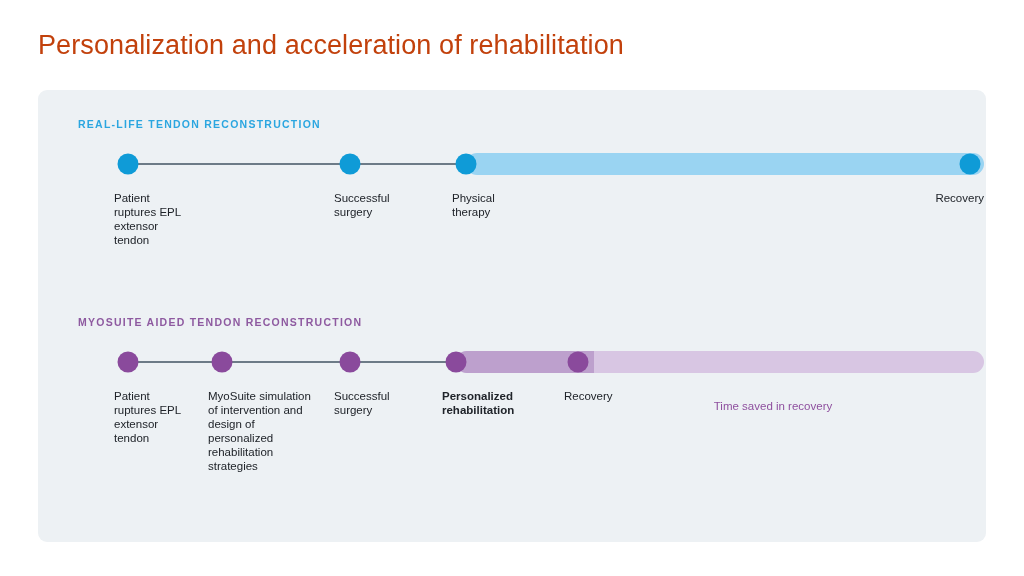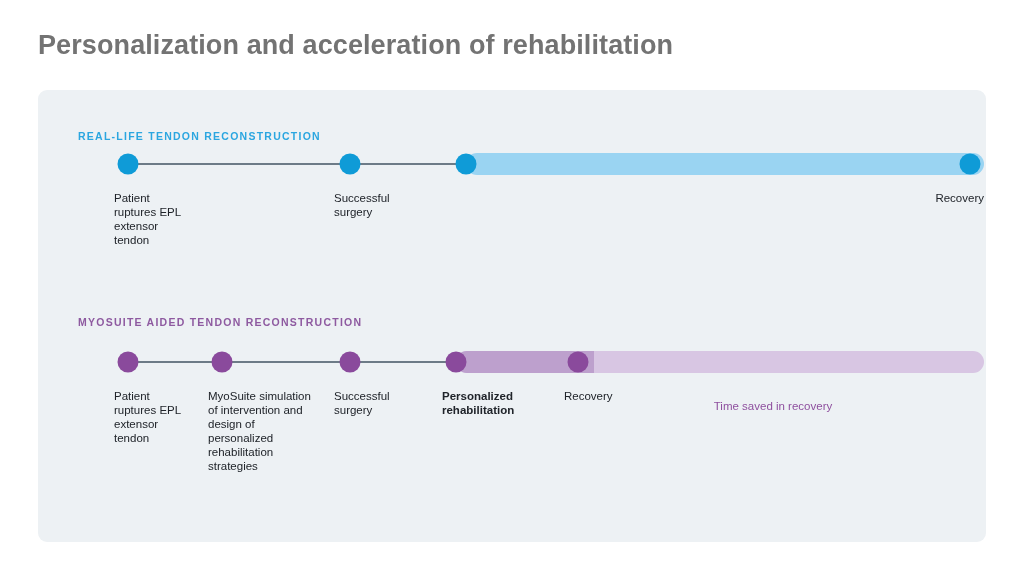--- a/index.html
+++ b/index.html
@@ -12,22 +12,22 @@
     background: #ffffff;
     font-family: "Liberation Sans", sans-serif;
     overflow: hidden;
     position: relative;
   }
   #page-title {
     position: absolute;
     left: 38px;
     top: 30px;
     font-size: 27px;
-    font-weight: 700;
-    color: #737373;
+    font-weight: 400;
+    color: #c2410c;
     letter-spacing: 0.1px;
     white-space: nowrap;
   }
   #card {
     position: absolute;
     left: 38px;
     top: 90px;
     width: 948px;
     height: 452px;
     background: #edf1f4;
@@ -42,21 +42,21 @@
   #section-myo  { top: 226px; }
 
   .section-heading {
     position: absolute;
     left: 40px;
     top: 0;
     font-size: 10.5px;
     font-weight: bold;
     letter-spacing: 1.25px;
   }
-  #heading-real { color: #2ba6e0; margin-top: 12px; }
+  #heading-real { color: #2ba6e0; }
   #heading-myo  { color: #8e5aa0; }
 
   .track {
     position: absolute;
     left: 0;
     top: 0;
     width: 100%;
     height: 46px;
   }
   .conn-line {
@@ -122,20 +122,21 @@
 
       <div class="progress-bar bar-blue" style="left:428px; width:518px;"></div>
 
       <div class="node node-blue" style="left:90px;"></div>
       <div class="node node-blue" style="left:312px;"></div>
       <div class="node node-blue" style="left:428px;"></div>
       <div class="node node-blue" style="left:932px;"></div>
 
       <div class="node-label" style="left:76px; top:27px; width:72px;">Patient ruptures EPL extensor tendon</div>
       <div class="node-label" style="left:296px; top:27px; width:78px;">Successful surgery</div>
+      <div class="node-label" style="left:414px; top:27px; width:70px;">Physical therapy</div>
       <div class="node-label" style="left:846px; top:27px; width:100px; text-align:right;">Recovery</div>
     </div>
   </div>
 
   <div class="section" id="section-myo">
 
     <div class="section-heading" id="heading-myo">MYOSUITE AIDED TENDON RECONSTRUCTION</div>
 
     <div class="track" style="top:46px;">
 

